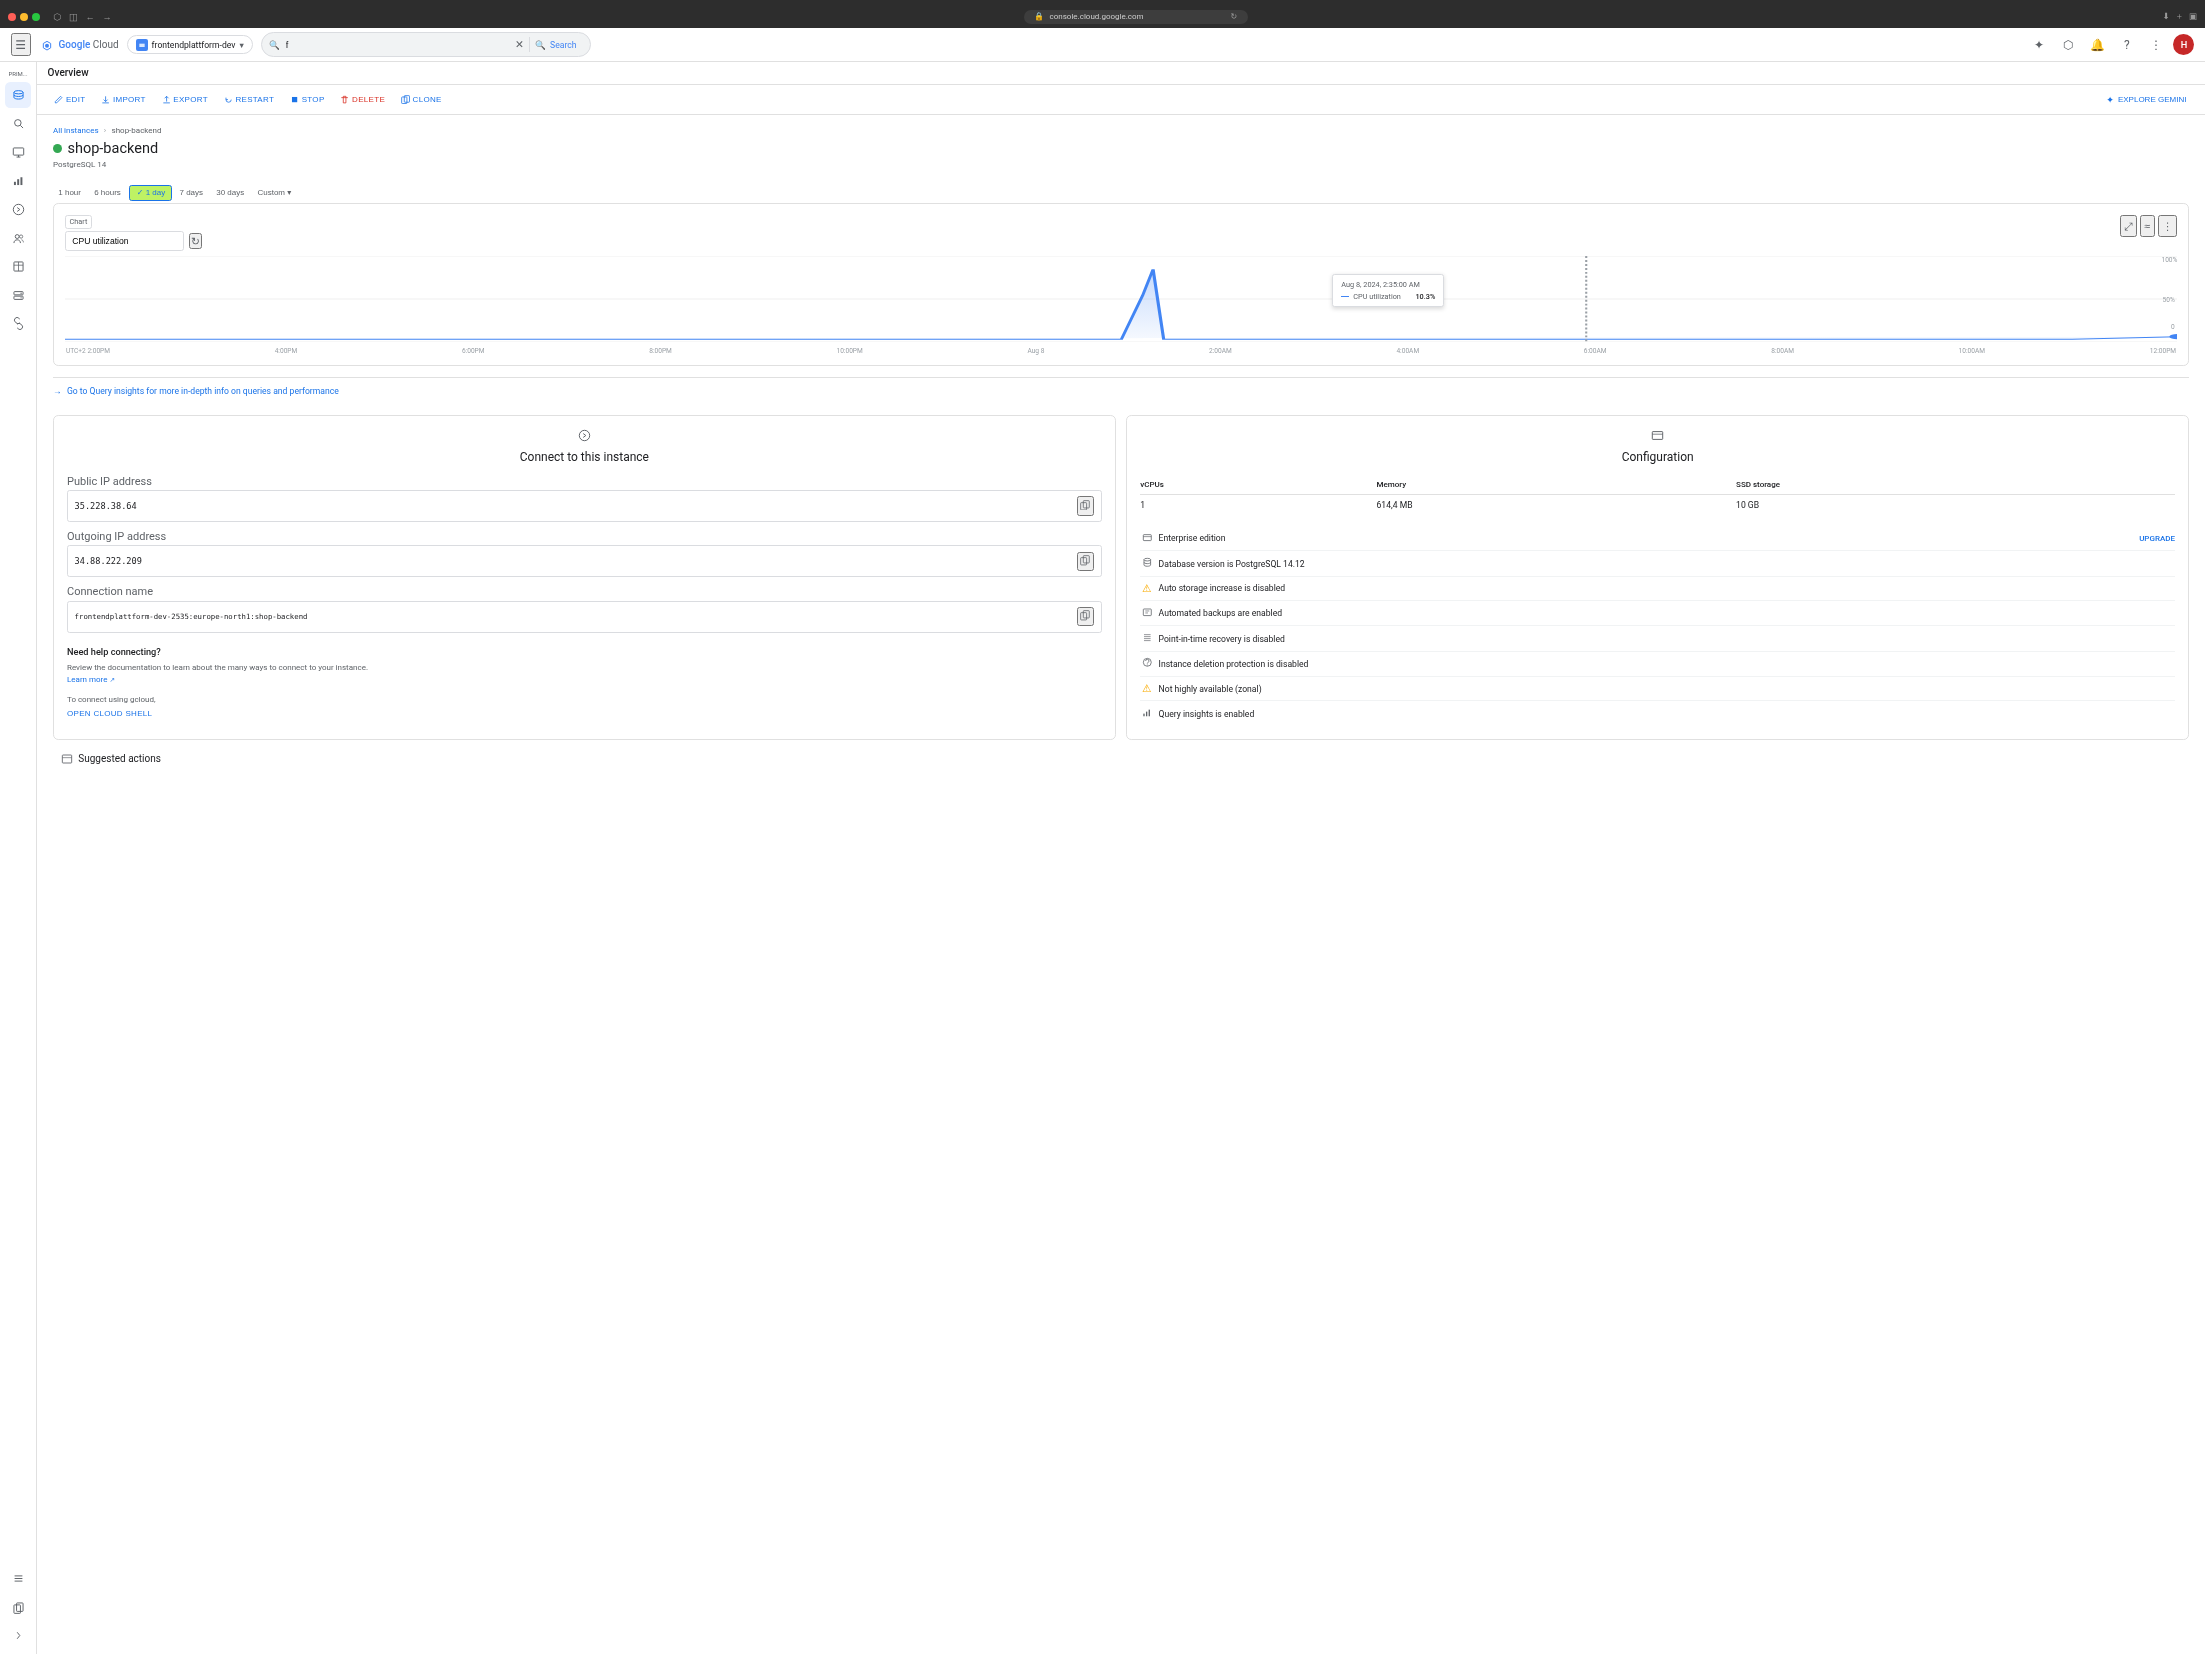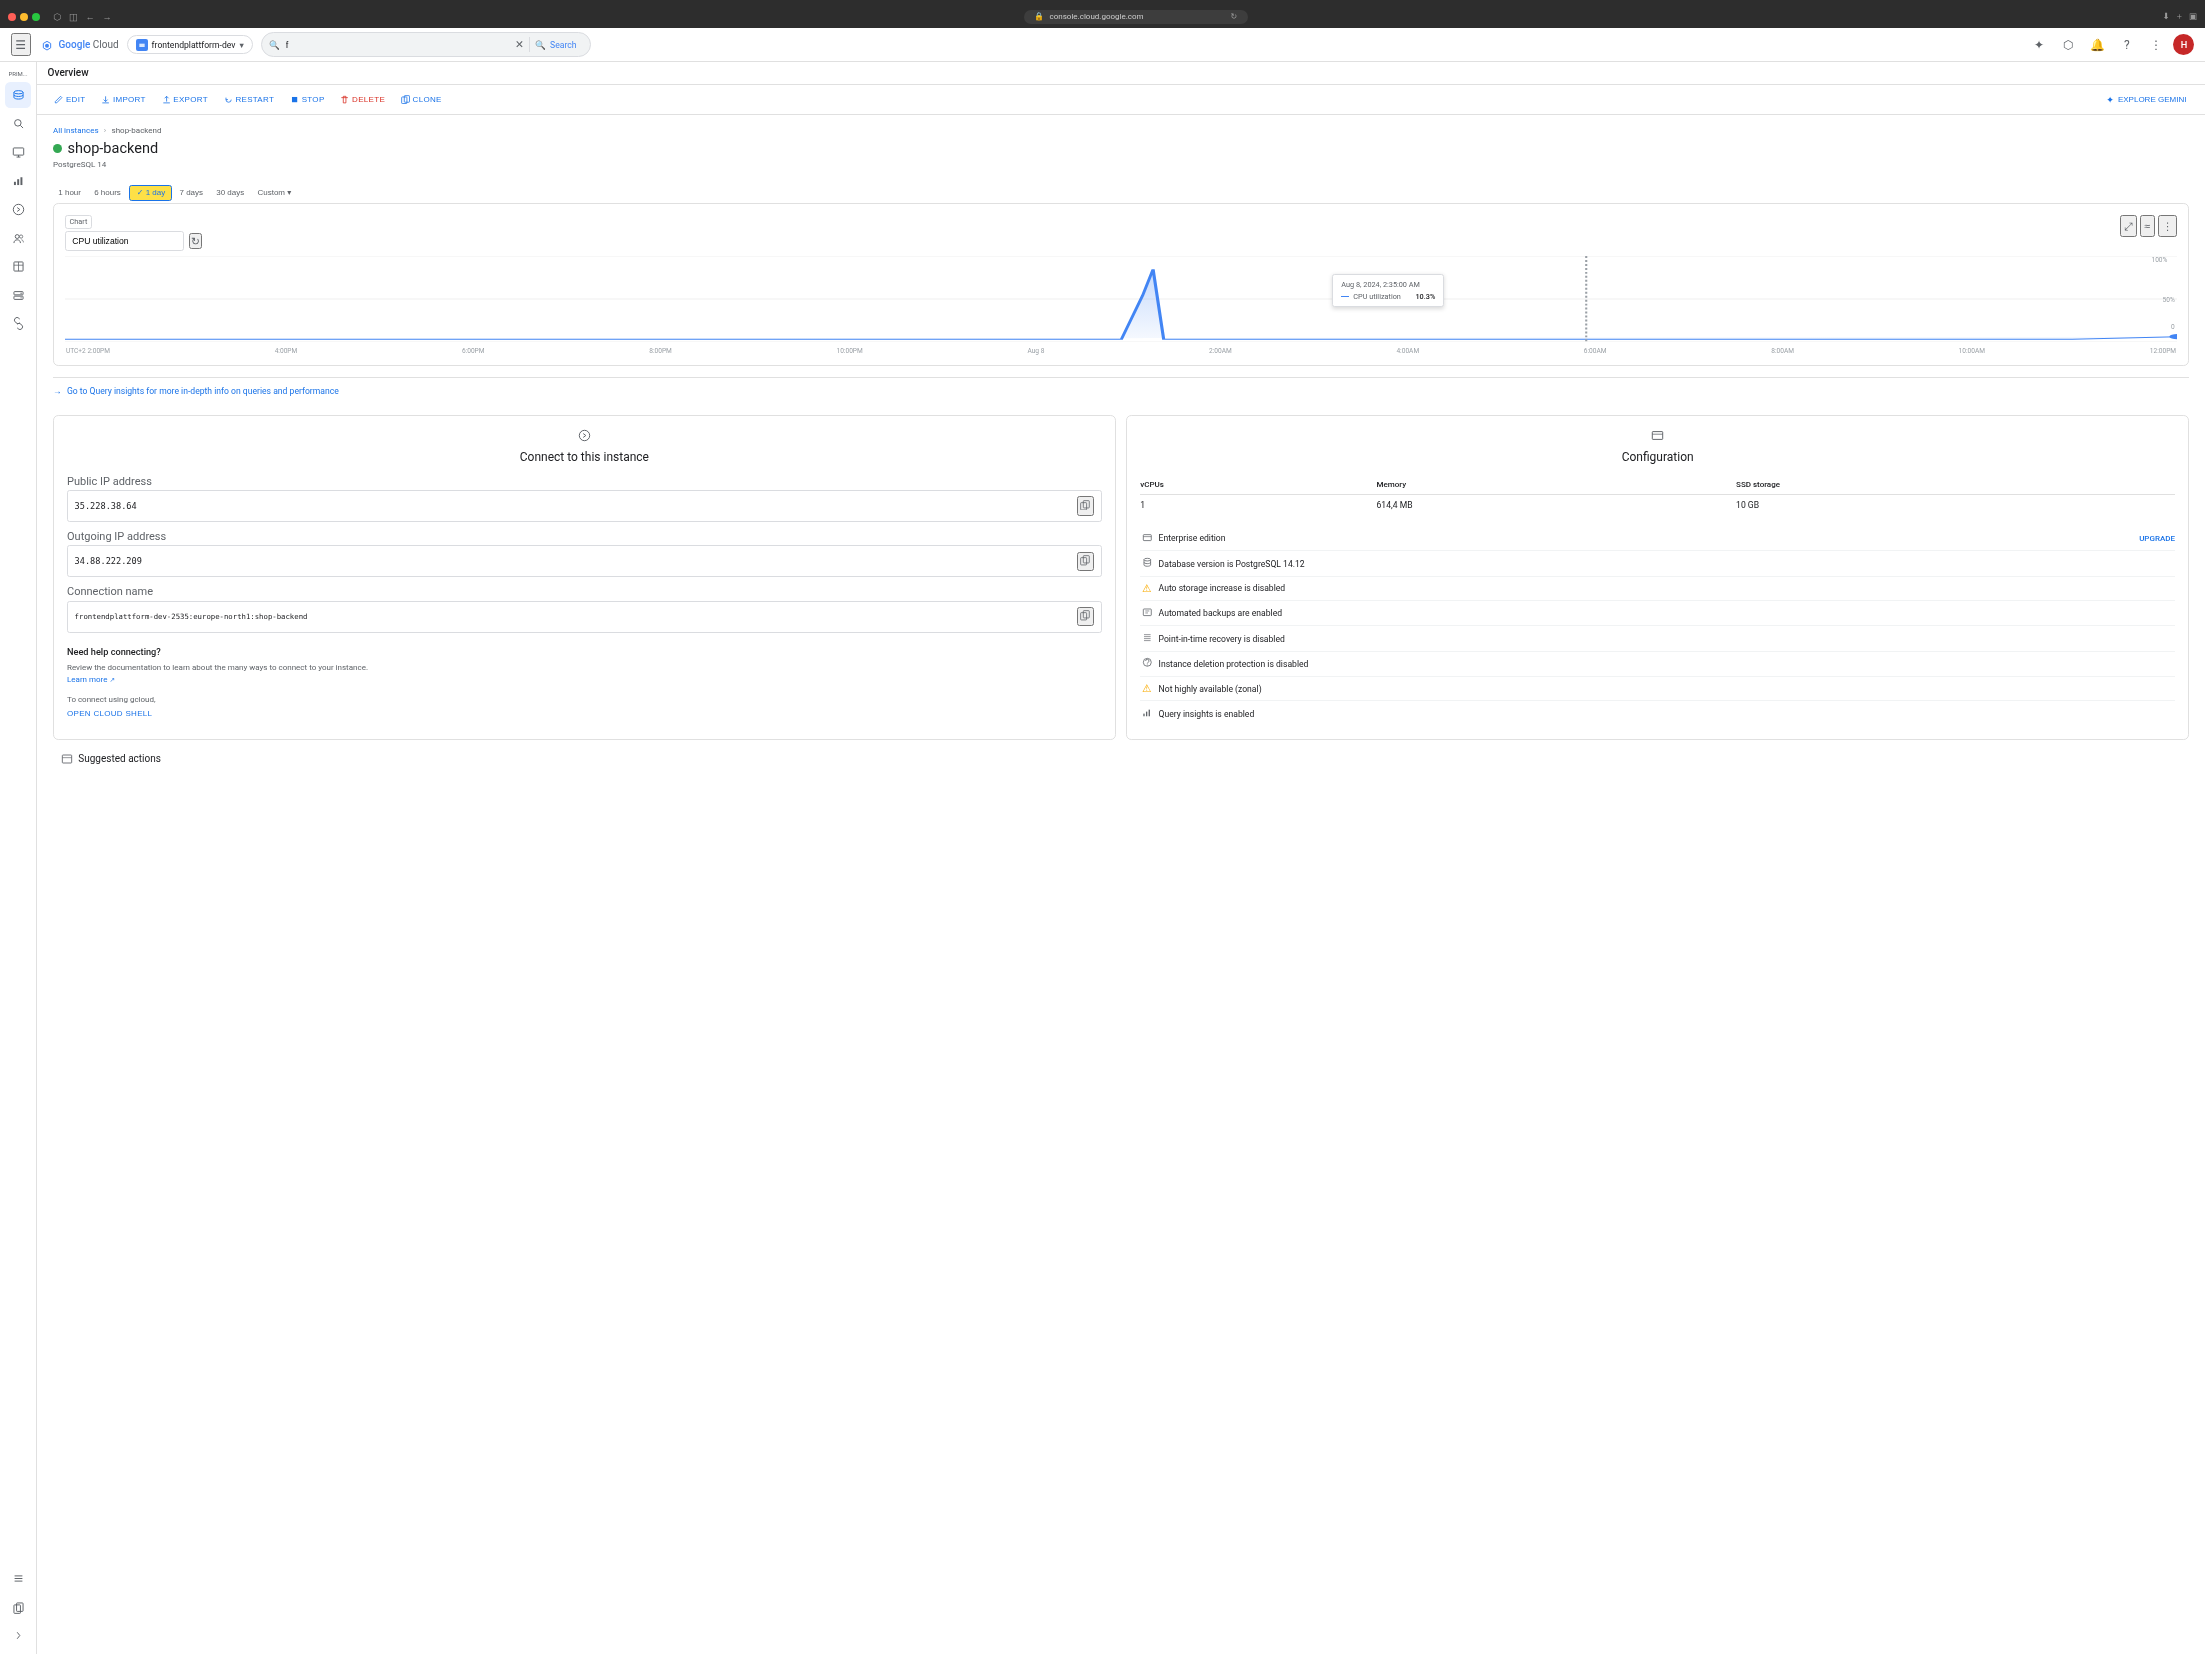--- a/index.html
+++ b/index.html
@@ -102,21 +102,21 @@
 
     
     .instance-header { display: flex; align-items: center; gap: 5.3px; margin-bottom: 2.6px; }
     .status-dot { width: 9.2px; height: 9.2px; border-radius: 50%; background: #34a853; flex-shrink: 0; }
     .instance-name { font-size: 14.5px; font-weight: 400; color: #202124; }
     .instance-type { font-size: 8px; color: #5f6368; margin-bottom: 10.6px; }
 
     
     .time-range-bar { display: flex; align-items: center; gap: 2.6px; padding: 5.3px 0 2.6px; }
     .time-btn { padding: 2.6px 5.3px; font-size: 8px; color: #5f6368; cursor: pointer; border-radius: 2.6px; border: none; background: none; }
-    .time-btn.active { color: #1a73e8; font-weight: 500; border: 0.7px solid #1a73e8; background: #fde047; padding-left: 7px; }
+    .time-btn.active { color: #1a73e8; font-weight: 500; border: 0.7px solid #1a73e8; background: #bef264; padding-left: 7px; }
     .time-btn.active::before { content: '✓ '; }
 
     
     .chart-container {
       border: 0.7px solid #e0e0e0; border-radius: 5.3px;
       padding: 10.6px; margin-bottom: 10.6px; position: relative;
     }
     .chart-label { font-size: 7.3px; color: #5f6368; margin-bottom: 2.6px; border: 0.7px solid #dadce0; display: inline-block; padding: 1.3px 4px; border-radius: 2.6px; position: absolute; top: 10.6px; left: 10.6px; }
     .chart-select-row { display: flex; align-items: center; gap: 5.3px; margin-top: 16px; margin-bottom: 5.3px; }
     .chart-select { border: 0.7px solid #dadce0; border-radius: 2.6px; padding: 4px 18.5px 4px 6.6px; font-size: 8.6px; background: #fff; cursor: pointer; appearance: none; min-width: 119px; }
@@ -464,21 +464,21 @@
             <div class="chart-tooltip">
               <div class="tooltip-time">Aug 8, 2024, 2:35:00 AM</div>
               <div class="tooltip-row">
                 <div class="tooltip-color"></div>
                 <span class="tooltip-label">CPU utilization</span>
                 <span class="tooltip-value" style="margin-left:10.6px;">10.3%</span>
               </div>
             </div>
 
             
-            <div style="position:absolute;right:10px;top:0;font-size:6.6px;color:#9aa0a6;">100%</div>
+            <div style="position:absolute;right:0;top:0;font-size:6.6px;color:#9aa0a6;">100%</div>
             <div style="position:absolute;right:2.6px;top:50%;font-size:6.6px;color:#9aa0a6;transform:translateY(-50%);">50%</div>
             <div style="position:absolute;right:2.6px;bottom:13px;font-size:6.6px;color:#9aa0a6;">0</div>
           </div>
 
           <div style="display:flex;justify-content:space-between;font-size:6.6px;color:#9aa0a6;margin-top:2.6px;padding:0 1.3px;">
             <span>UTC+2 2:00PM</span>
             <span>4:00PM</span>
             <span>6:00PM</span>
             <span>8:00PM</span>
             <span>10:00PM</span>

